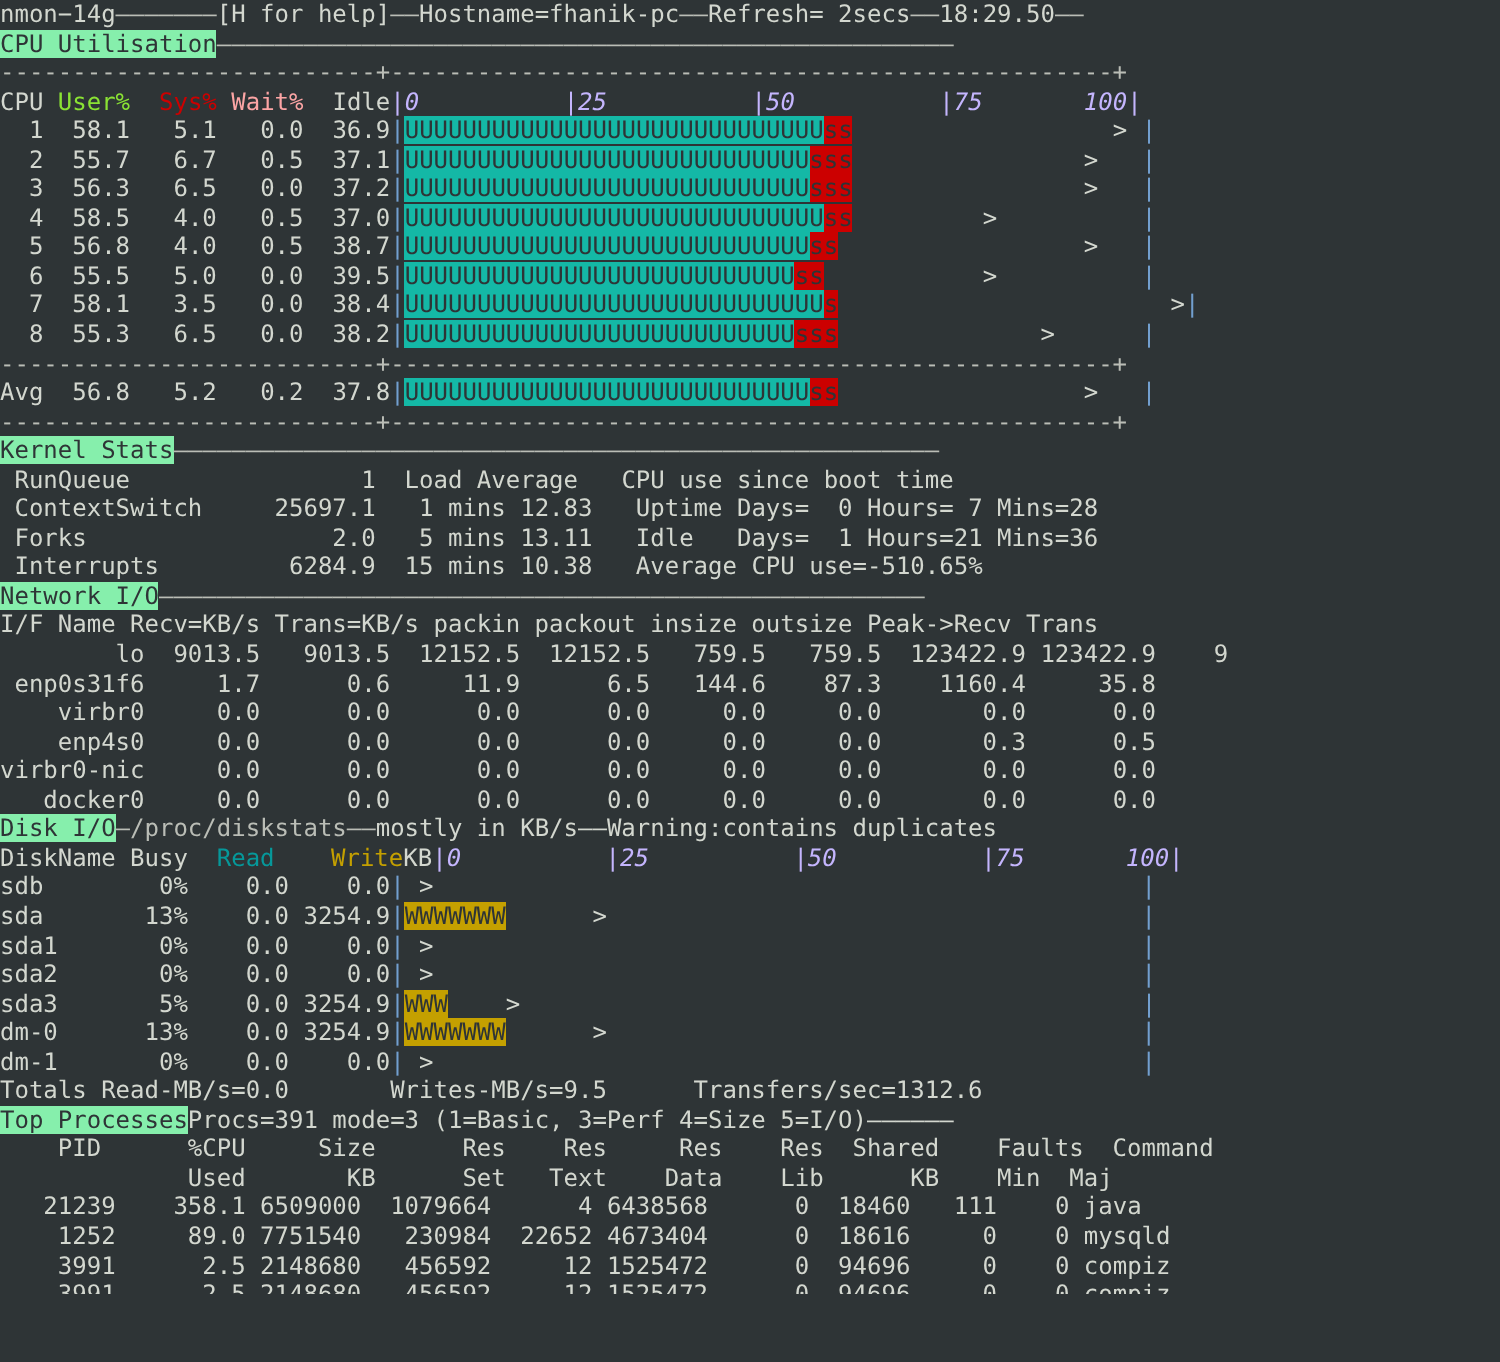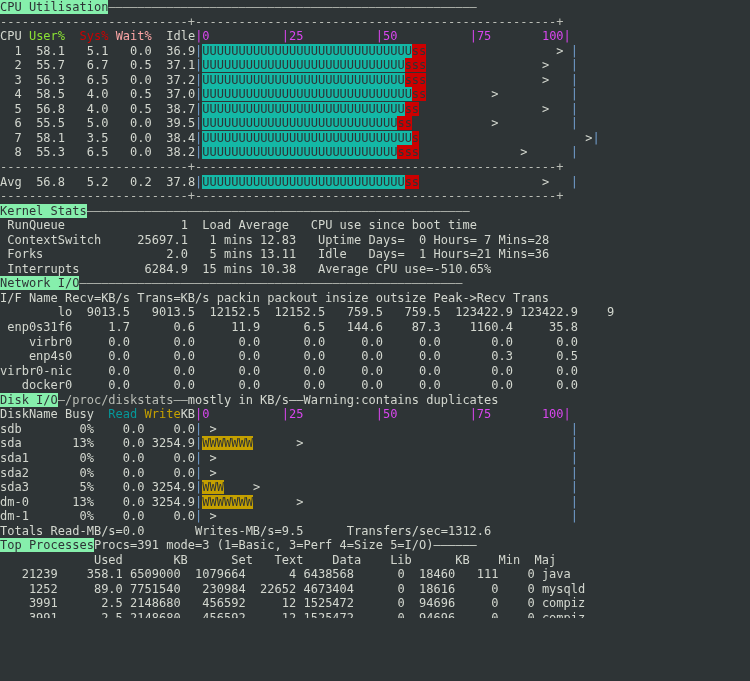--- a/index.html
+++ b/index.html
@@ -10,36 +10,37 @@
     color:#d3d7cf;
     -webkit-font-smoothing:none;
   }
   .screen{position:relative;width:750px;height:681px;background:#2e3436;}
   .row{white-space:pre;height:14.55px;display:block;letter-spacing:0;}
   .fg-white{color:#d3d7cf;}
   .fg-brightgreen{color:#8ae234;}
   .fg-red{color:#cc0000;}
   .fg-blue{color:#fca5a5;}
   .fg-cyan{color:#06989a;}
-  .fg-yellow{color:#c4a000;}
+  .fg-yellow{color:#c4a000;padding-left:21px;}
   .fg-dash{color:#babdb6;}
   .hdr{background:#86efac;color:#2e3436;}
   .bar-u{background:#14b8a6;color:#2e3436;}
   .bar-s{background:#cc0000;color:#2e3436;}
   .bar-w{background:#c4a000;color:#2e3436;}
-  .tick{color:#d946ef;}
+  .tick{color:#c4b5fd;font-style:italic;}
   .marker{color:#d3d7cf;}
   .edge{color:#729fcf;}
   .cut{height:7px;overflow:hidden;display:block;}
 </style>
 </head>
 <body>
 
 <div class="screen">
 
+  <div class="row"><span class="fg-white">nmon−14g</span><span class="fg-dash">———————</span><span class="fg-white">[H for help]</span><span class="fg-dash">——</span><span class="fg-white">Hostname=fhanik-pc</span><span class="fg-dash">——</span><span class="fg-white">Refresh= 2secs</span><span class="fg-dash">——</span><span class="fg-white">18:29.50</span><span class="fg-dash">——</span></div>
 
   <div class="row"><span class="hdr">CPU Utilisation</span><span class="fg-dash" id="cpu-hdr-rule">———————————————————————————————————————————————————</span></div>
   <div class="row fg-dash">--------------------------+--------------------------------------------------+</div>
   <div class="row"><span class="fg-white">CPU</span><span class="fg-brightgreen"> User%</span><span class="fg-red">  Sys%</span><span class="fg-blue"> Wait%</span><span class="fg-white">  Idle</span><span class="tick">|0          |25          |50          |75       100|</span></div>
   <div id="cpu-rows">
       <div class="row"><span class="fg-white">  1 </span><span class="fg-white"> 58.1 </span><span class="fg-white">  5.1 </span><span class="fg-white">  0.0 </span><span class="fg-white"> 36.9</span><span class="edge">|</span><span class="bar-u">UUUUUUUUUUUUUUUUUUUUUUUUUUUUU</span><span class="bar-s">ss</span><span class="fg-white">                  </span><span class="marker">&gt;</span><span class="fg-white"> </span><span class="edge">|</span></div>
       <div class="row"><span class="fg-white">  2 </span><span class="fg-white"> 55.7 </span><span class="fg-white">  6.7 </span><span class="fg-white">  0.5 </span><span class="fg-white"> 37.1</span><span class="edge">|</span><span class="bar-u">UUUUUUUUUUUUUUUUUUUUUUUUUUUU</span><span class="bar-s">sss</span><span class="fg-white">                </span><span class="marker">&gt;</span><span class="fg-white">   </span><span class="edge">|</span></div>
       <div class="row"><span class="fg-white">  3 </span><span class="fg-white"> 56.3 </span><span class="fg-white">  6.5 </span><span class="fg-white">  0.0 </span><span class="fg-white"> 37.2</span><span class="edge">|</span><span class="bar-u">UUUUUUUUUUUUUUUUUUUUUUUUUUUU</span><span class="bar-s">sss</span><span class="fg-white">                </span><span class="marker">&gt;</span><span class="fg-white">   </span><span class="edge">|</span></div>
       <div class="row"><span class="fg-white">  4 </span><span class="fg-white"> 58.5 </span><span class="fg-white">  4.0 </span><span class="fg-white">  0.5 </span><span class="fg-white"> 37.0</span><span class="edge">|</span><span class="bar-u">UUUUUUUUUUUUUUUUUUUUUUUUUUUUU</span><span class="bar-s">ss</span><span class="fg-white">         </span><span class="marker">&gt;</span><span class="fg-white">          </span><span class="edge">|</span></div>
       <div class="row"><span class="fg-white">  5 </span><span class="fg-white"> 56.8 </span><span class="fg-white">  4.0 </span><span class="fg-white">  0.5 </span><span class="fg-white"> 38.7</span><span class="edge">|</span><span class="bar-u">UUUUUUUUUUUUUUUUUUUUUUUUUUUU</span><span class="bar-s">ss</span><span class="fg-white">                 </span><span class="marker">&gt;</span><span class="fg-white">   </span><span class="edge">|</span></div>
@@ -79,20 +80,21 @@
       <div class="row"><span class="fg-white">sda     </span><span class="fg-white">  13%</span><span class="fg-white">    0.0</span><span class="fg-white"> 3254.9</span><span class="edge">|</span><span class="bar-w">WWWWWWW</span><span class="fg-white">      </span><span class="marker">&gt;</span><span class="fg-white">                                     </span><span class="edge">|</span></div>
       <div class="row"><span class="fg-white">sda1    </span><span class="fg-white">   0%</span><span class="fg-white">    0.0</span><span class="fg-white">    0.0</span><span class="edge">|</span><span class="fg-white"> </span><span class="marker">&gt;</span><span class="fg-white">                                                 </span><span class="edge">|</span></div>
       <div class="row"><span class="fg-white">sda2    </span><span class="fg-white">   0%</span><span class="fg-white">    0.0</span><span class="fg-white">    0.0</span><span class="edge">|</span><span class="fg-white"> </span><span class="marker">&gt;</span><span class="fg-white">                                                 </span><span class="edge">|</span></div>
       <div class="row"><span class="fg-white">sda3    </span><span class="fg-white">   5%</span><span class="fg-white">    0.0</span><span class="fg-white"> 3254.9</span><span class="edge">|</span><span class="bar-w">WWW</span><span class="fg-white">    </span><span class="marker">&gt;</span><span class="fg-white">                                           </span><span class="edge">|</span></div>
       <div class="row"><span class="fg-white">dm-0    </span><span class="fg-white">  13%</span><span class="fg-white">    0.0</span><span class="fg-white"> 3254.9</span><span class="edge">|</span><span class="bar-w">WWWWWWW</span><span class="fg-white">      </span><span class="marker">&gt;</span><span class="fg-white">                                     </span><span class="edge">|</span></div>
       <div class="row"><span class="fg-white">dm-1    </span><span class="fg-white">   0%</span><span class="fg-white">    0.0</span><span class="fg-white">    0.0</span><span class="edge">|</span><span class="fg-white"> </span><span class="marker">&gt;</span><span class="fg-white">                                                 </span><span class="edge">|</span></div>
     </div>
   <div class="row fg-white">Totals Read-MB/s=0.0       Writes-MB/s=9.5      Transfers/sec=1312.6</div>
 
   <div class="row"><span class="hdr">Top Processes</span><span class="fg-white">Procs=391 mode=3 (1=Basic, 3=Perf 4=Size 5=I/O)——————</span></div>
+  <div class="row fg-white">    PID      %CPU     Size      Res    Res     Res    Res  Shared    Faults  Command</div>
   <div class="row fg-white">             Used       KB      Set   Text    Data    Lib      KB    Min  Maj</div>
   <div id="top-rows">
       <div class="row fg-white"><span>   21239</span><span>    358.1</span><span> 6509000</span><span>  1079664</span><span>      4</span><span> 6438568</span><span>      0</span><span>  18460</span><span>   111</span><span>    0</span><span> java</span></div>
       <div class="row fg-white"><span>    1252</span><span>     89.0</span><span> 7751540</span><span>   230984</span><span>  22652</span><span> 4673404</span><span>      0</span><span>  18616</span><span>     0</span><span>    0</span><span> mysqld</span></div>
       <div class="row fg-white"><span>    3991</span><span>      2.5</span><span> 2148680</span><span>   456592</span><span>     12</span><span> 1525472</span><span>      0</span><span>  94696</span><span>     0</span><span>    0</span><span> compiz</span></div>
     </div>
   <div id="top-cut" class="cut">
       <div class="row fg-white"><span>    3991</span><span>      2.5</span><span> 2148680</span><span>   456592</span><span>     12</span><span> 1525472</span><span>      0</span><span>  94696</span><span>     0</span><span>    0</span><span> compiz</span></div>
     </div>
 

